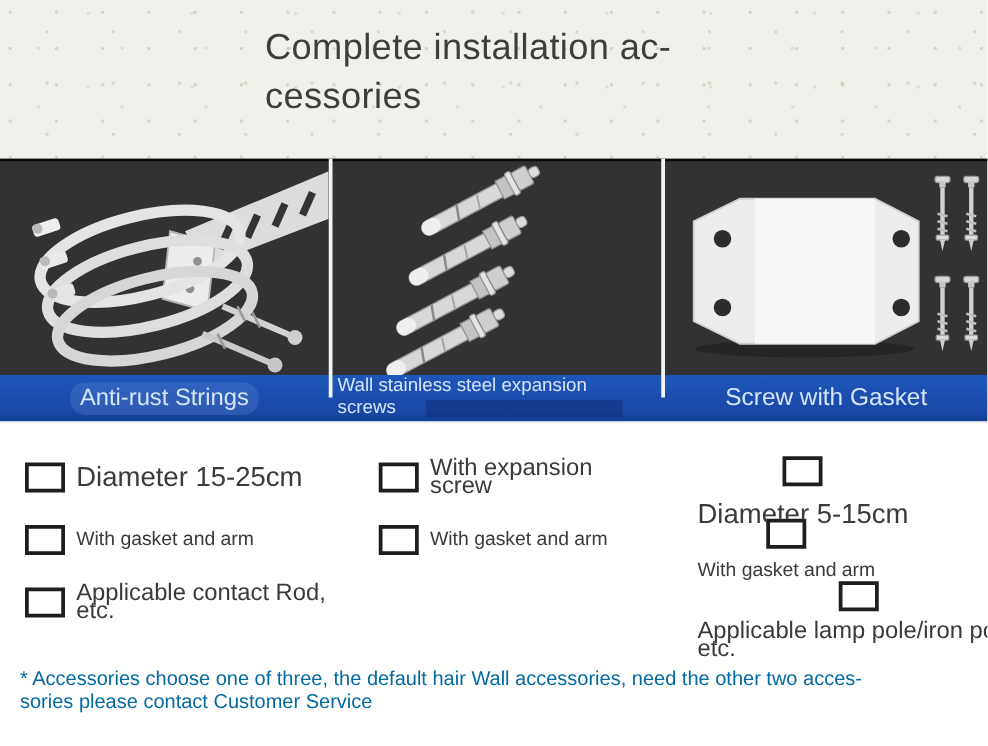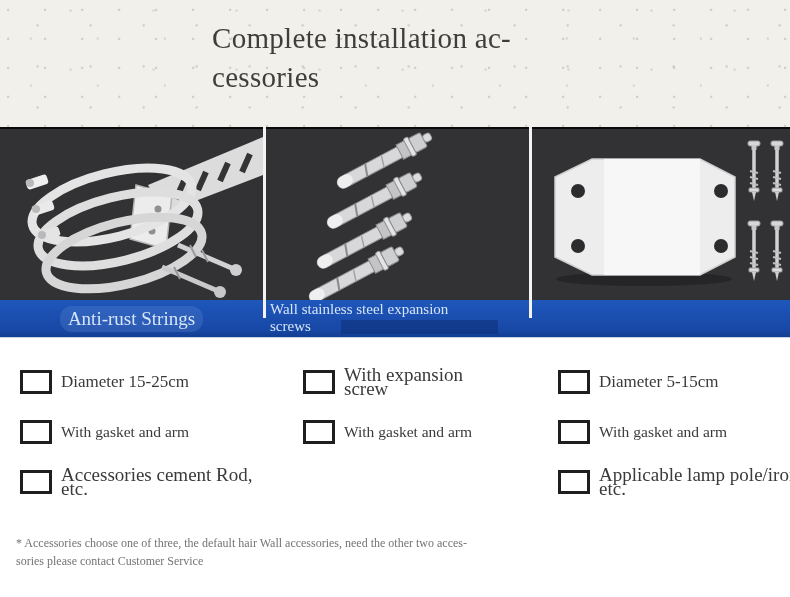--- a/index.html
+++ b/index.html
@@ -1,18 +1,18 @@
 <!DOCTYPE html>
 <html><head>
 <meta charset="utf-8">
 <style>
   html,body{margin:0;padding:0;}
   .page{
     position:relative;width:790px;height:593px;overflow:hidden;
-    background:#ffffff;font-family:Liberation Serif, serif;
+    background:#ffffff;font-family:Liberation Sans, sans-serif;
   }
   
   .header{
     position:absolute;left:0;top:0;width:790px;height:127px;
     background-color:#f1f0ea;
     background-image:
       radial-gradient(circle at 22% 34%, rgba(158,158,138,.38) 1px, transparent 1.6px),
       radial-gradient(circle at 71% 62%, rgba(150,150,128,.30) 1px, transparent 1.6px),
       radial-gradient(circle at 46% 82%, rgba(168,168,148,.30) 1px, transparent 1.6px),
       radial-gradient(circle at 85% 18%, rgba(160,160,140,.26) 1px, transparent 1.6px);
@@ -57,29 +57,29 @@
     position:absolute;left:341px;top:320px;width:157px;height:14px;
     background:#0e2f77;opacity:.55;z-index:3;
   }
   
   .feat{position:absolute;height:34px;display:flex;align-items:center;gap:9px;z-index:2;}
   .cb{
     flex:0 0 auto;width:26px;height:18px;
     border:3px solid #1e1e1e;background:#ffffff;
   }
   .feat .lbl{color:#3a3a3a;white-space:pre;}
-  .t17{font-size:17px;}
+  .t17{font-size:22px;}
   .t16{font-size:15.5px;}
   .t13{font-size:19px;line-height:14.5px;}
-  .c1{left:20px;}  .c2{left:303px;}  .c3{left:558px;}
+  .c1{left:20px;}  .c2{left:303px;}  .c3{left:558px;flex-direction:column;}
   .r1{top:365px;}  .r2{top:415px;justify-content:space-between;}   .r3{top:465px;}
   
   .note{
     position:absolute;left:16px;top:535px;
-    font-size:12px;line-height:17.5px;color:#737373;white-space:pre;
+    font-size:16px;line-height:17.5px;color:#0369a1;white-space:pre;
   }
 </style>
 </head>
 <body>
 
 <div class="page">
 
   <div class="header">
     <div class="title">Complete installation ac-
 cessories</div>
@@ -174,32 +174,35 @@
   <div class="divider divider-2"></div>
 
 
   <div class="band"></div>
   <div class="band-patch"></div>
   <div class="band-label band-label-1">
     <span class="hl">Anti-rust Strings</span>
   </div>
   <div class="band-label band-label-2">Wall stainless steel expansion
 screws</div>
+  <div class="band-label band-label-3">
+    <span>Screw with Gasket</span>
+  </div>
 
   <div class="feat c1 r1">
     <span class="cb"></span>
     <span class="lbl t17">Diameter 15-25cm</span>
   </div>
   <div class="feat c1 r2">
     <span class="cb"></span>
     <span class="lbl t16">With gasket and arm</span>
   </div>
   <div class="feat c1 r3">
     <span class="cb"></span>
-    <span class="lbl t13">Accessories cement Rod,
+    <span class="lbl t13">Applicable contact Rod,
 etc.</span>
   </div>
 
   <div class="feat c2 r1">
     <span class="cb"></span>
     <span class="lbl t13">With expansion
 screw</span>
   </div>
   <div class="feat c2 r2">
     <span class="cb"></span>

